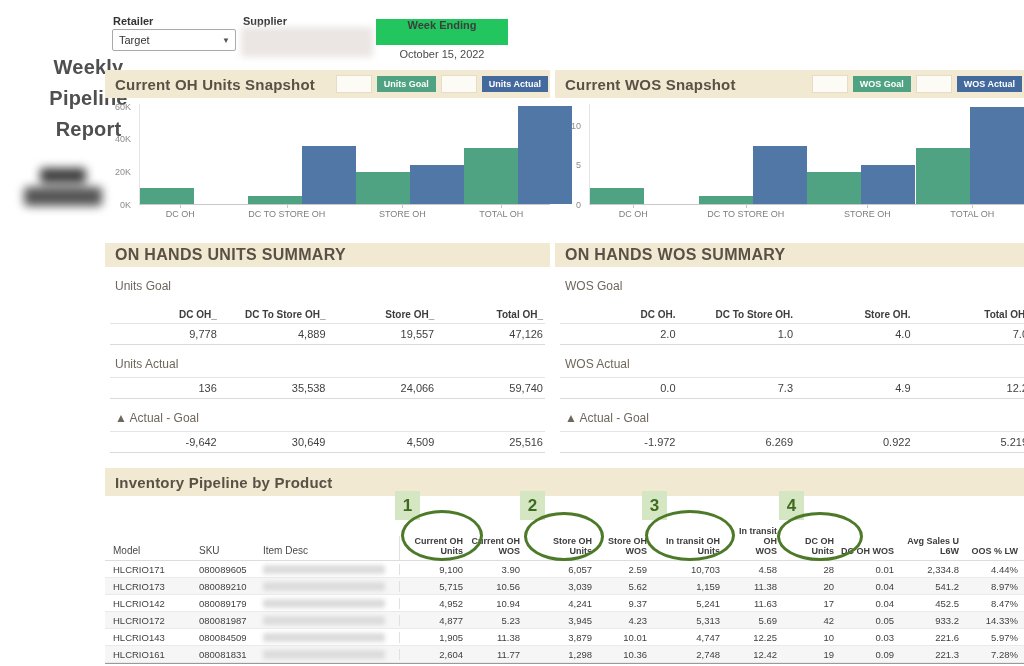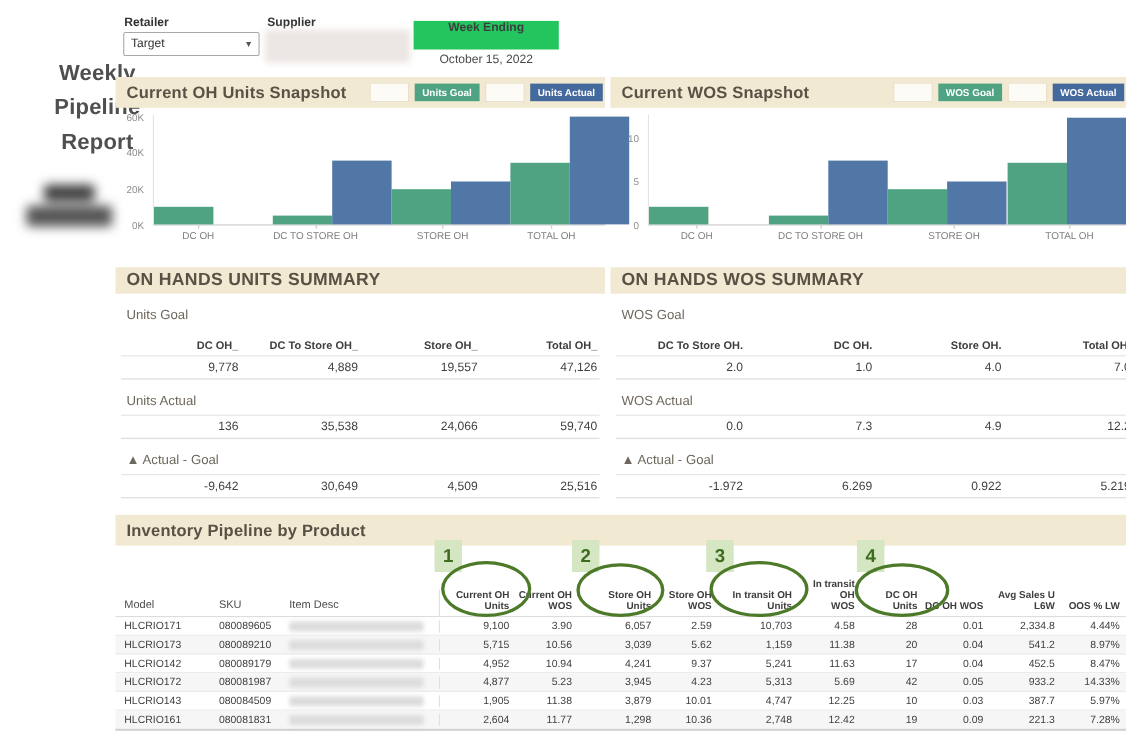--- a/index.html
+++ b/index.html
@@ -232,22 +232,22 @@
       </div>
   </div>
 
   <div class="sum-panel" id="sum-wos">
     <div class="mini-header">
       <span class="mini-title">ON HANDS WOS SUMMARY</span>
     </div>
     <div class="sum-body">
         <div class="sum-label">WOS Goal</div>
         <div class="sum-grid">
+          <div class="sum-h">DC OH.</div>
           <div class="sum-h">DC To Store OH.</div>
-          <div class="sum-h">DC OH.</div>
           <div class="sum-h">Store OH.</div>
           <div class="sum-h">Total OH.</div>
         </div>
         <div class="sum-grid sum-vrow">
           <div class="sum-v">2.0</div>
           <div class="sum-v">1.0</div>
           <div class="sum-v">4.0</div>
           <div class="sum-v">7.0</div>
         </div>
         <div class="sum-label">WOS Actual</div>
@@ -379,21 +379,21 @@
             <div class="desc-blob"></div>
           </div>
           <div class="p-cell sep">1,905</div>
           <div class="p-cell">11.38</div>
           <div class="p-cell">3,879</div>
           <div class="p-cell">10.01</div>
           <div class="p-cell">4,747</div>
           <div class="p-cell">12.25</div>
           <div class="p-cell">10</div>
           <div class="p-cell">0.03</div>
-          <div class="p-cell">387.7</div>
+          <div class="p-cell">221.6</div>
           <div class="p-cell">5.97%</div>
         </div>
         <div class="p-grid p-row">
           <div class="p-cell left">HLCRIO161</div>
           <div class="p-cell left">080081831</div>
           <div class="p-cell left">
             <div class="desc-blob"></div>
           </div>
           <div class="p-cell sep">2,604</div>
           <div class="p-cell">11.77</div>

